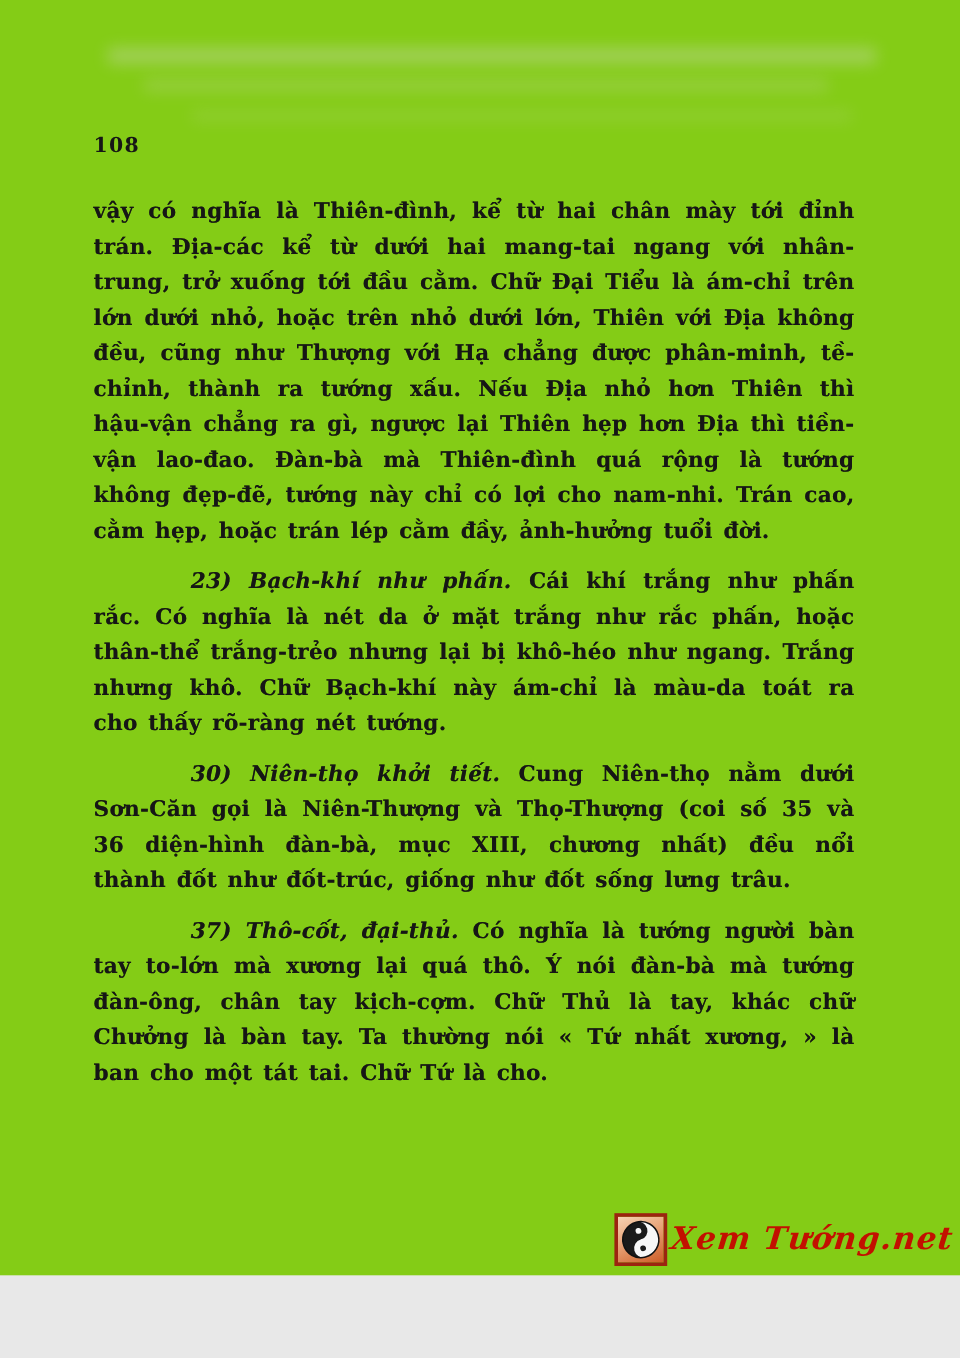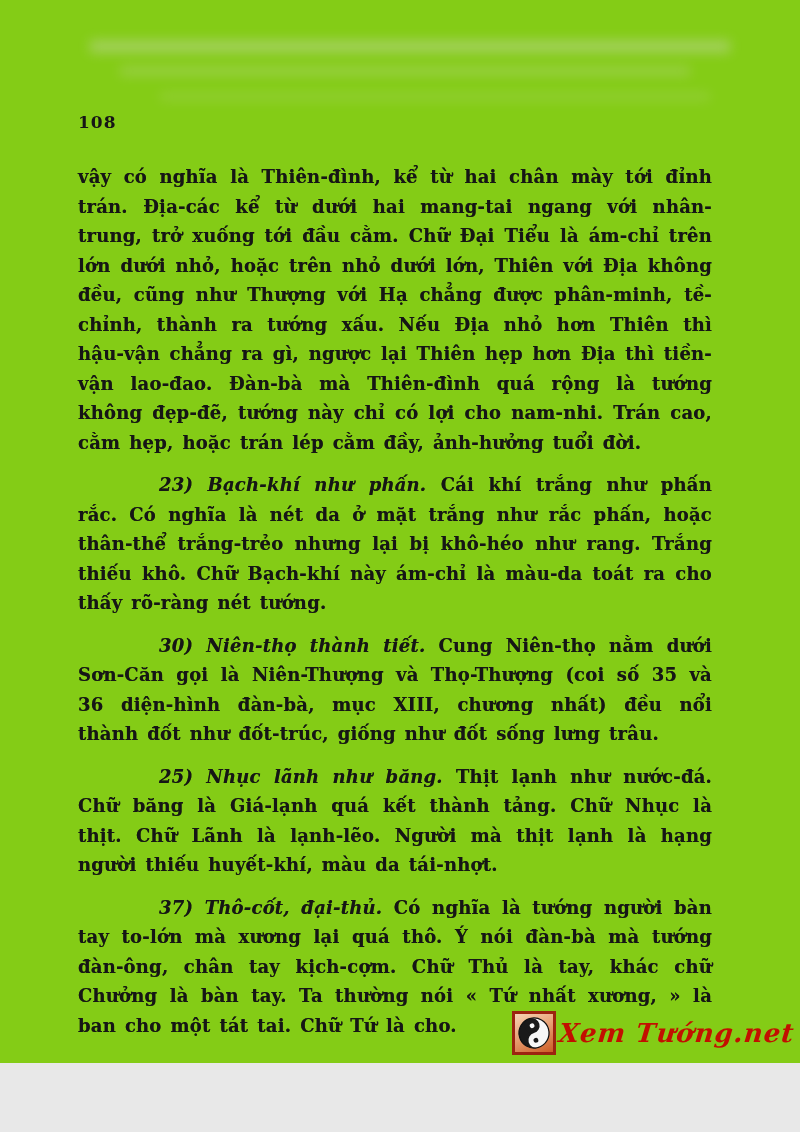--- a/index.html
+++ b/index.html
@@ -91,34 +91,29 @@
   <div class="header">
     <span class="page-num">108</span>
   </div>
 
   <div class="body-text">
     <p>vậy có nghĩa là Thiên-đình, kể từ hai chân mày tới đỉnh trán. Địa-các kể từ dưới hai mang-tai ngang với nhân-trung, trở xuống tới đầu cằm. Chữ Đại Tiểu là ám-chỉ trên lớn dưới nhỏ, hoặc trên nhỏ dưới lớn, Thiên với Địa không đều, cũng như Thượng với Hạ chẳng được phân-minh, tề-chỉnh, thành ra tướng xấu. Nếu Địa nhỏ hơn Thiên thì hậu-vận chẳng ra gì, ngược lại Thiên hẹp hơn Địa thì tiền-vận lao-đao. Đàn-bà mà Thiên-đình quá rộng là tướng không đẹp-đẽ, tướng này chỉ có lợi cho nam-nhi. Trán cao, cằm hẹp, hoặc trán lép cằm đầy, ảnh-hưởng tuổi đời.</p>
 
     <p class="section">
       <span class="sec-num">23)</span>
       <span class="sec-head">Bạch-khí như phấn.</span>
-      <span>Cái khí trắng như phấn rắc. Có nghĩa là nét da ở mặt trắng như rắc phấn, hoặc thân-thể trắng-trẻo nhưng lại bị khô-héo như rang. Trắng thiếu khô. Chữ Bạch-khí này ám-chỉ là màu-da toát ra cho thấy rõ-ràng nét tướng.</span>
+      <span>Cái khí trắng như phấn rắc. Có nghĩa là nét da ở mặt trắng như rắc phấn, hoặc thân-thể trắng-trẻo nhưng lại bị khô-héo như ngang. Trắng nhưng khô. Chữ Bạch-khí này ám-chỉ là màu-da toát ra cho thấy rõ-ràng nét tướng.</span>
     </p>
 
     <p class="section">
       <span class="sec-num">30)</span>
-      <span class="sec-head">Niên-thọ thành tiết.</span>
+      <span class="sec-head">Niên-thọ khởi tiết.</span>
       <span>Cung Niên-thọ nằm dưới Sơn-Căn gọi là Niên-Thượng và Thọ-Thượng (coi số 35 và 36 diện-hình đàn-bà, mục XIII, chương nhất) đều nổi thành đốt như đốt-trúc, giống như đốt sống lưng trâu.</span>
     </p>
 
-    <p class="section">
-      <span class="sec-num">25)</span>
-      <span class="sec-head">Nhục lãnh như băng.</span>
-      <span>Thịt lạnh như nước-đá. Chữ băng là Giá-lạnh quá kết thành tảng. Chữ Nhục là thịt. Chữ Lãnh là lạnh-lẽo. Người mà thịt lạnh là hạng người thiếu huyết-khí, màu da tái-nhợt.</span>
-    </p>
 
     <p class="section">
       <span class="sec-num">37)</span>
       <span class="sec-head">Thô-cốt, đại-thủ.</span>
       <span>Có nghĩa là tướng người bàn tay to-lớn mà xương lại quá thô. Ý nói đàn-bà mà tướng đàn-ông, chân tay kịch-cợm. Chữ Thủ là tay, khác chữ Chưởng là bàn tay. Ta thường nói « Tứ nhất xương, » là ban cho một tát tai. Chữ Tứ là cho.</span>
     </p>
   </div>
 
   <div class="watermark">
     <span class="wm-frame">

